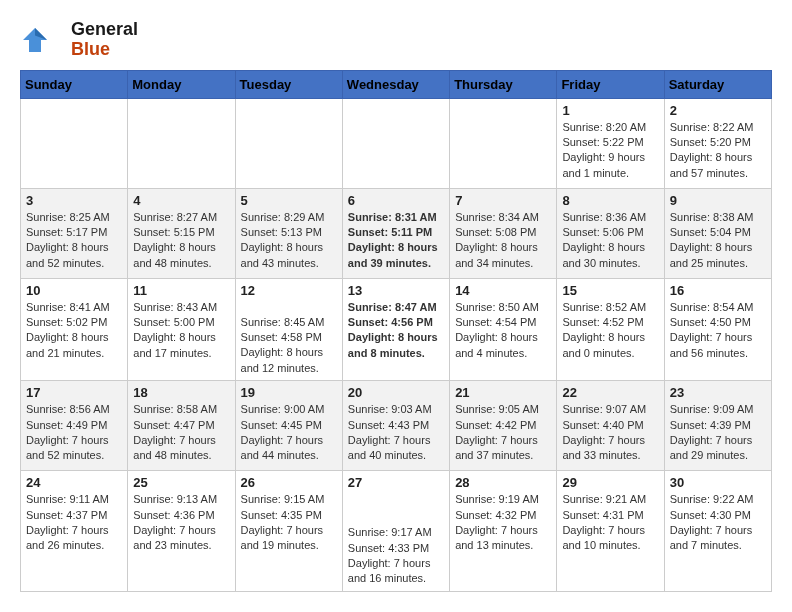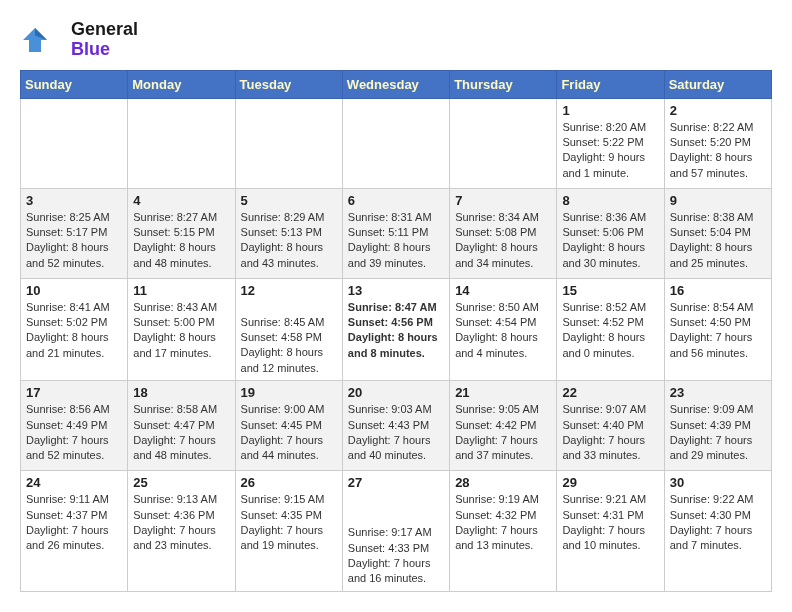--- a/index.html
+++ b/index.html
@@ -43,21 +43,21 @@
       font-size: 14px;
       color: #555;
     }
     .calendar {
       width: 100%;
       border-collapse: collapse;
       table-layout: fixed;
     }
     .calendar thead th {
       background: #4472c4;
-      color: #fef9c3;
+      color: #000000;
       font-size: 13px;
       font-weight: bold;
       padding: 6px 4px;
       text-align: left;
       border: 1px solid #3a62b0;
     }
     .calendar tbody td {
       border: 1px solid #ccc;
       vertical-align: top;
       padding: 4px 5px;
@@ -90,21 +90,21 @@
 <div class="header">
   <div class="logo">
     <svg class="logo-bird" viewBox="0 0 40 40">
         <g>
           <polygon points="4,20 20,4 36,20 28,20 28,36 12,36 12,20" fill="#4a90d9"></polygon>
           <polygon points="20,4 36,20 20,14" fill="#2a6cb0"></polygon>
         </g>
       </svg>
     <div class="logo-text">
       <div>General</div>
-      <div style="color:#6d28d9">Blue</div>
+      <div style="color:#c2410c">Blue</div>
     </div>
   </div>
   <div class="title-block">
     <div class="month-title"></div>
     <div class="location"></div>
   </div>
 </div>
 
 <table class="calendar">
   <thead>
@@ -157,21 +157,21 @@
         </td>
         <td>
           <span class="day-number">5</span>
           <div class="day-info" style="white-space: pre-line;">Sunrise: 8:29 AM
 Sunset: 5:13 PM
 Daylight: 8 hours
 and 43 minutes.</div>
         </td>
         <td>
           <span class="day-number">6</span>
-          <div class="day-info" style="white-space: pre-line;">Sunrise: 8:31 AM
+          <div class="day-info" style="white-space: pre-line; font-weight: bold;">Sunrise: 8:31 AM
 Sunset: 5:11 PM
 Daylight: 8 hours
 and 39 minutes.</div>
         </td>
         <td>
           <span class="day-number">7</span>
           <div class="day-info" style="white-space: pre-line;">Sunrise: 8:34 AM
 Sunset: 5:08 PM
 Daylight: 8 hours
 and 34 minutes.</div>

